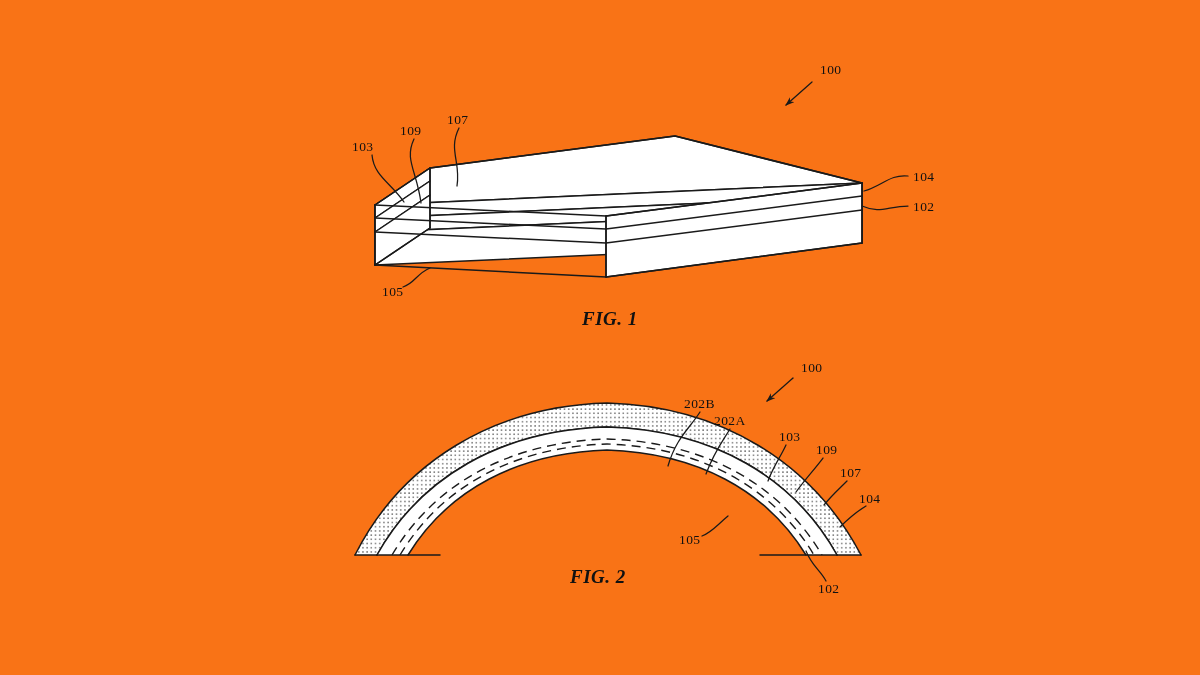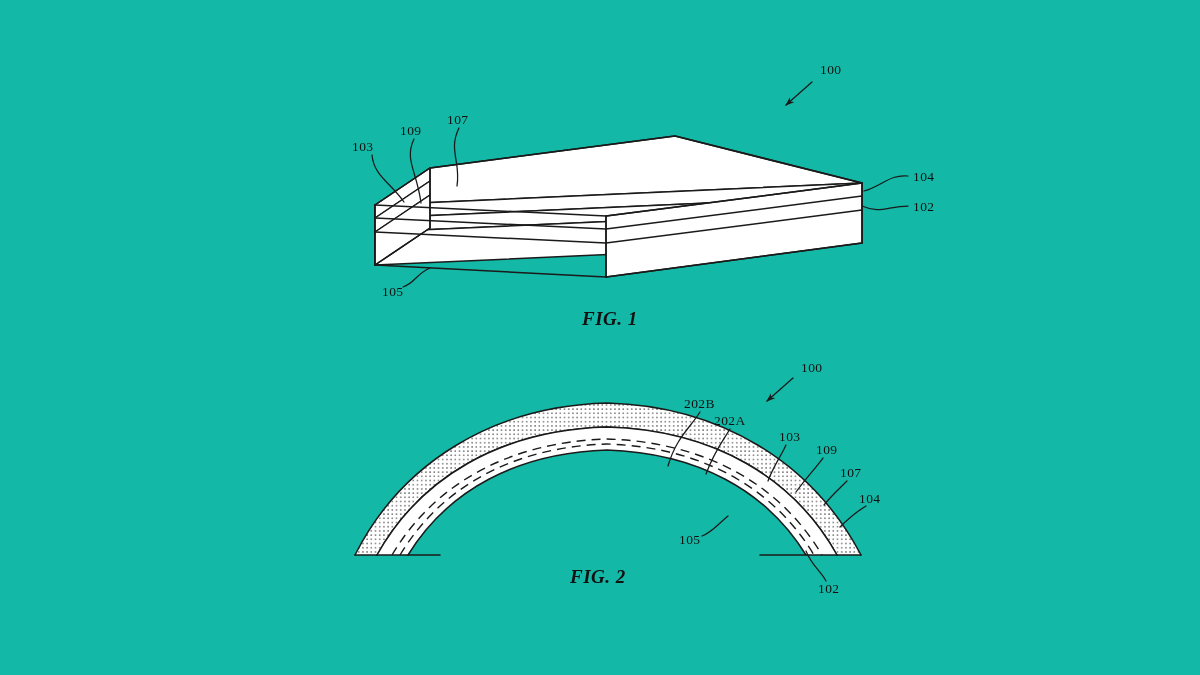--- a/index.html
+++ b/index.html
@@ -12,21 +12,21 @@
     width: 1200px;
     height: 675px;
     overflow: hidden;
     font-family: "Liberation Serif", serif;
     color: #111111;
   }
   #sheet {
     position: relative;
     width: 1200px;
     height: 675px;
-    background: #14b8a6;
+    background: #f97316;
   }
   #drawing {
     position: absolute;
     left: 0;
     top: 0;
     width: 1200px;
     height: 675px;
   }
   .ref-num {
     font-family: "Liberation Serif", serif;

